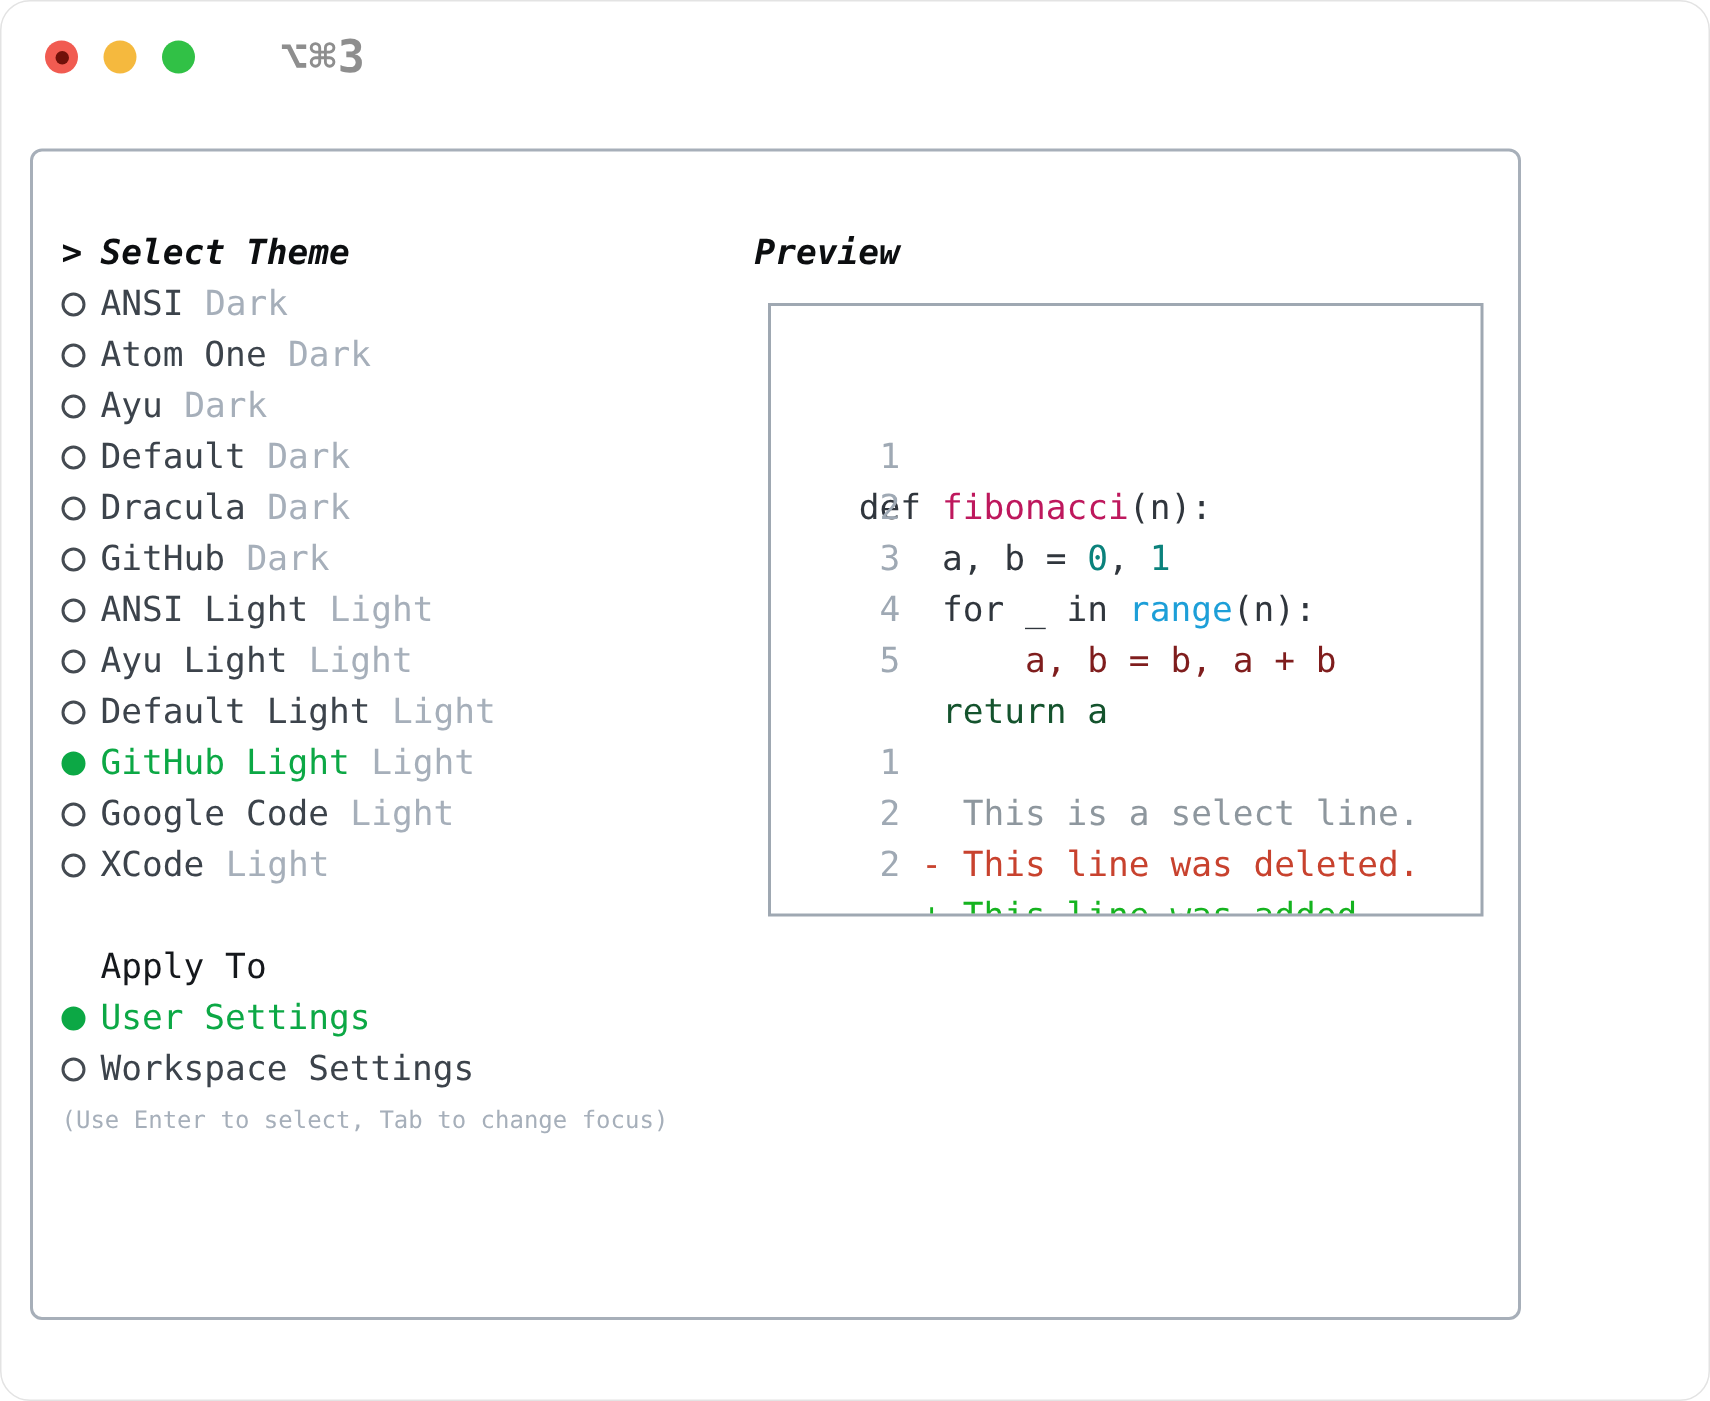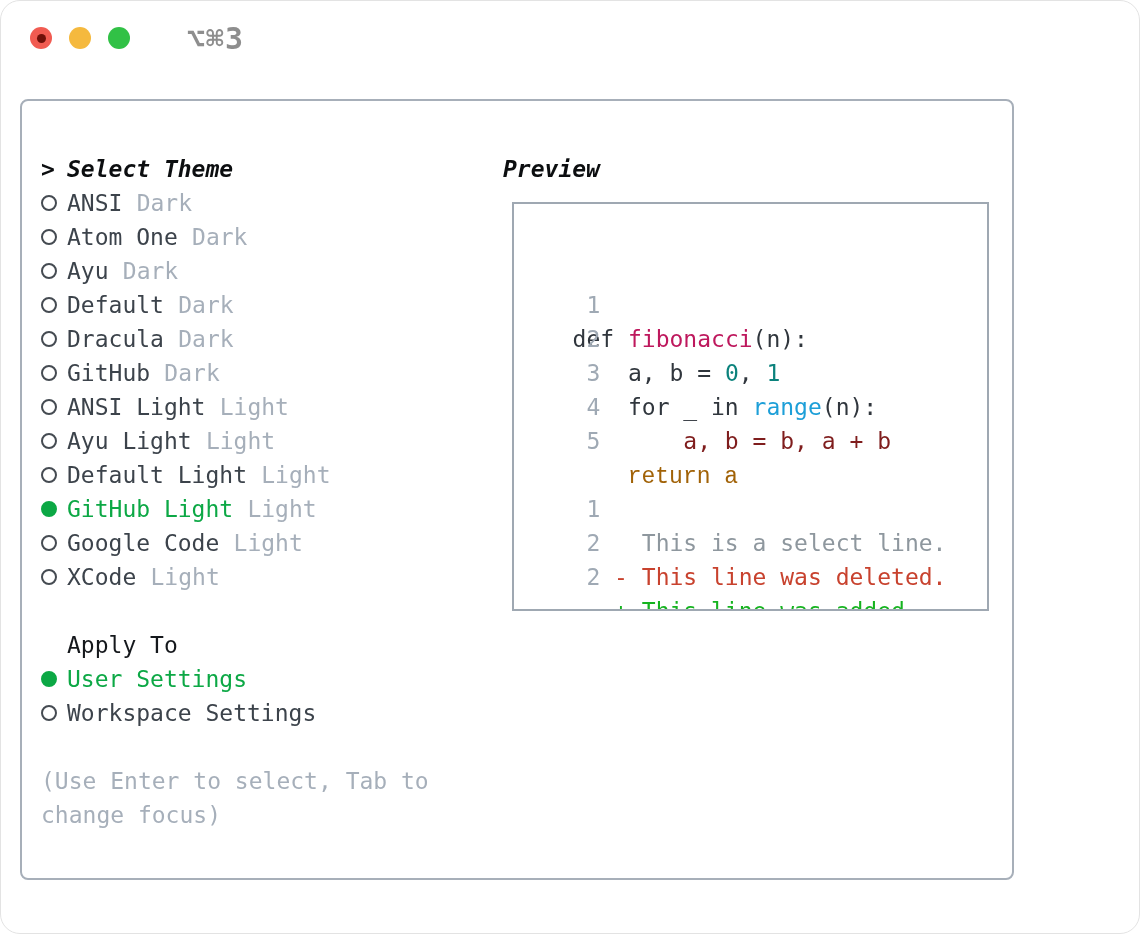--- a/index.html
+++ b/index.html
@@ -45,21 +45,21 @@
     border:2.5px solid #454b52; border-radius:50%;
   }
   .radio.sel { border-color:var(--green); background:var(--green); }
   .prompt { font-weight:bold; color:var(--header-color); }
   .hdr { font-weight:bold; color:var(--header-color);font-style:italic; }
   .subhdr { color:#15181c; }
   .tname { color:var(--ui-text); }
   .tname.sel { color:var(--green); }
   .tvariant { color:var(--muted); margin-left:0.62em; }
   .spacer { height:34px; }
-  .hint { margin-top:34px; width:434px; font-size:23px; line-height:34px; color:var(--muted); }
+  .hint { width:434px; font-size:16px; line-height:34px; color:var(--muted); }
   
   .preview-box {
     margin:16px 0 0 9px;
     width:477px; height:409px;
     border:2px solid var(--preview-border);
     background:#ffffff;
     padding:50px 0 0 17px;
     overflow:hidden;
   }
   .pline { height:34px; font-size:23px; line-height:34px; white-space:pre; }
@@ -197,21 +197,21 @@
   <div class="pline">
     <span class="lineno">3</span>
   <span style="color: rgb(48, 54, 61);">     for _ in </span><span style="color: rgb(29, 159, 216);">range</span><span style="color: rgb(48, 54, 61);">(n):</span></div>
 
   <div class="pline">
     <span class="lineno">4</span>
   <span style="color: #7f1d1d;">         a, b = b, a + b</span></div>
 
   <div class="pline">
     <span class="lineno">5</span>
-  <span style="color: #a16207; font-family: Liberation Mono, monospace;">     return a</span></div>
+  <span style="color: #14532d;">     return a</span></div>
 
   <div class="pline">
     <span class="lineno"></span>
   </div>
 
   <div class="pline">
     <span class="lineno">1</span>
   <span style="color: rgb(142, 151, 158);">      This is a select line.</span></div>
 
   <div class="pline">

